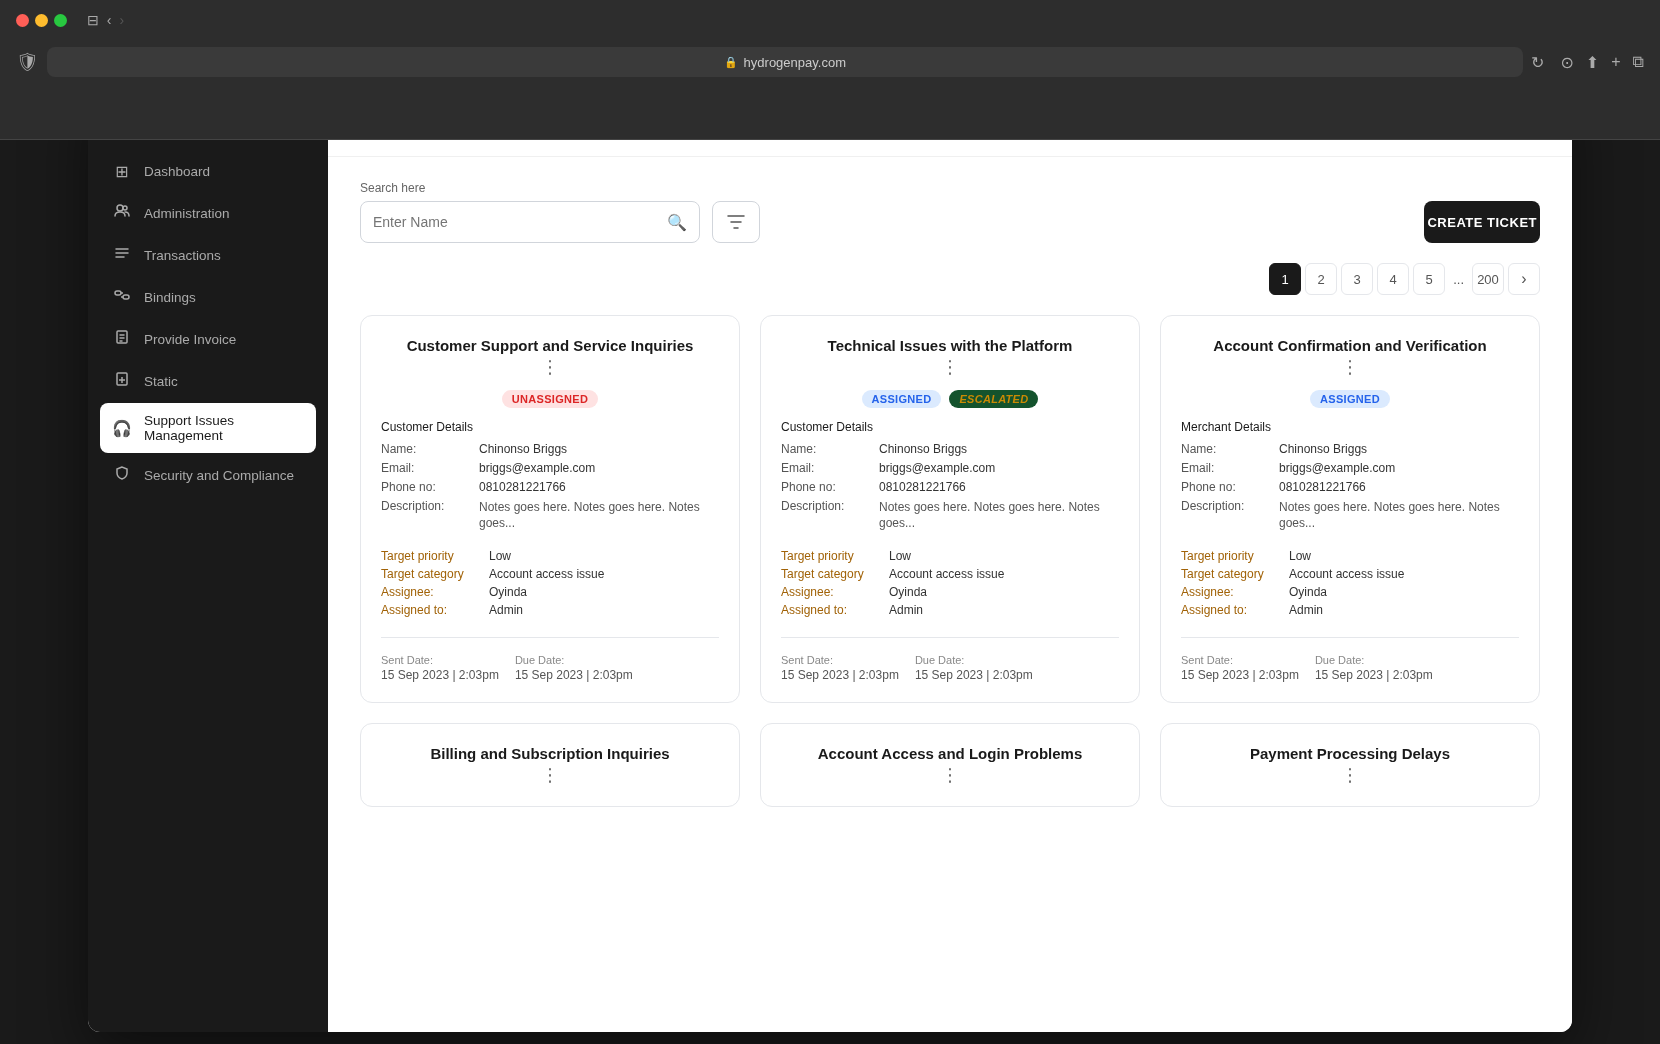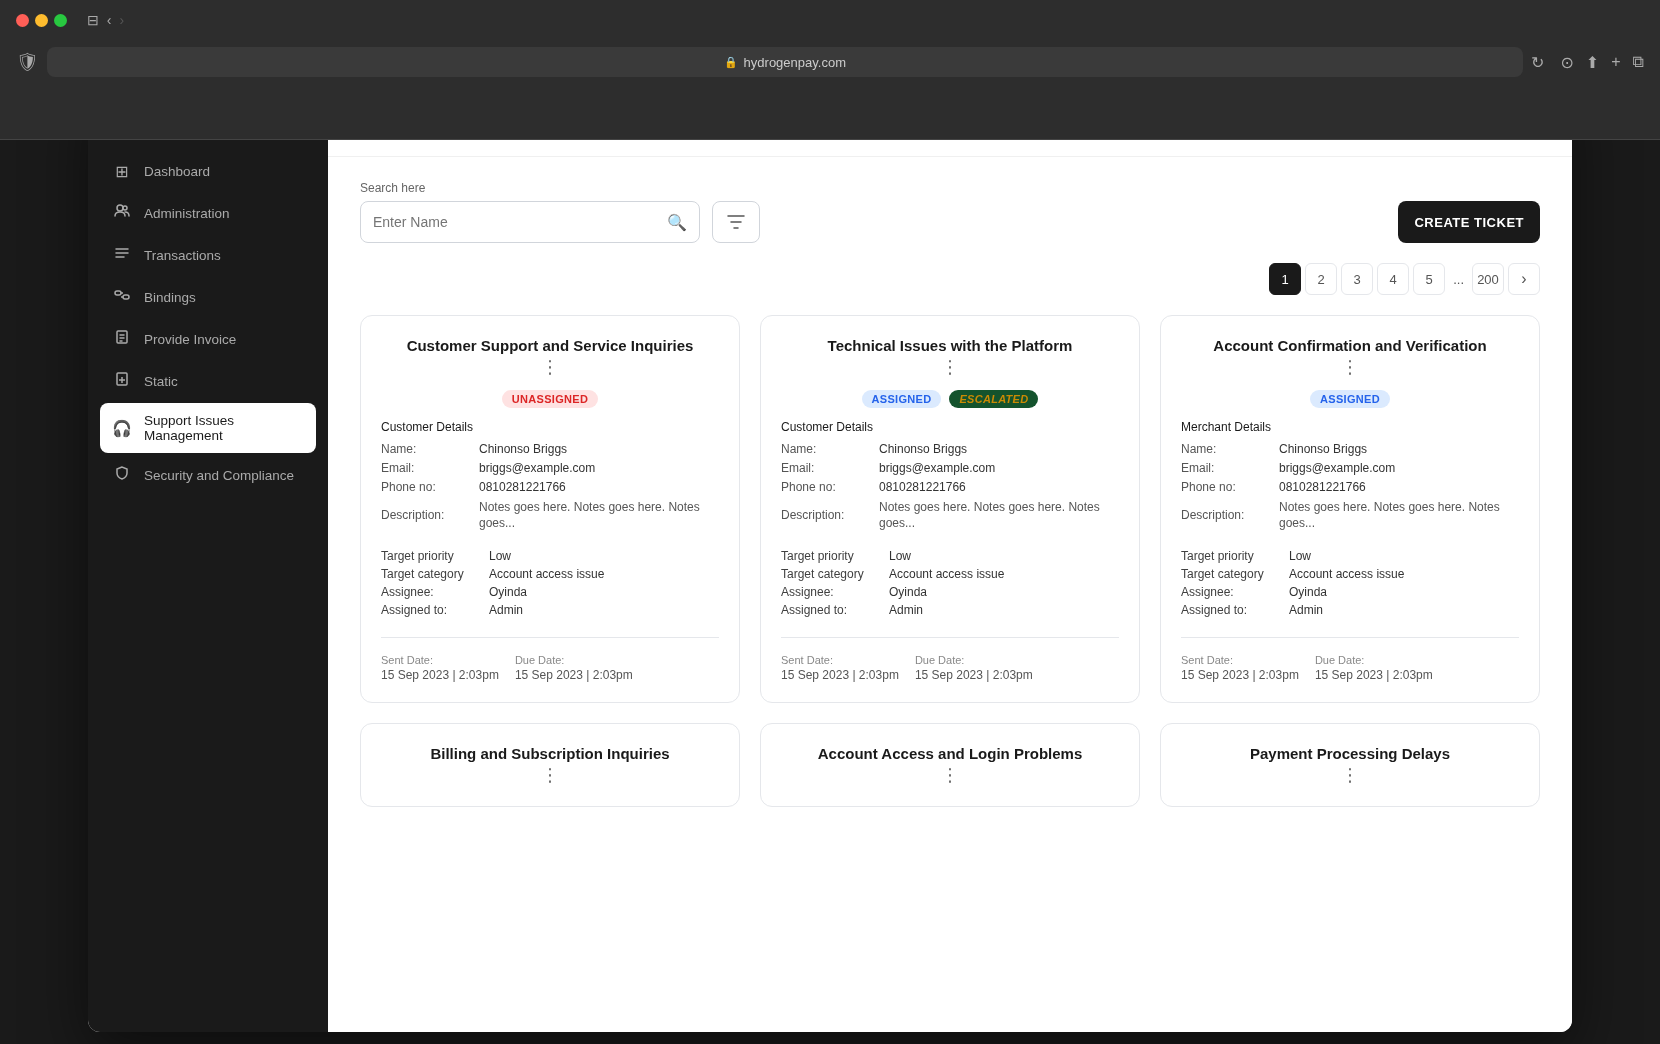--- a/index.html
+++ b/index.html
@@ -115,21 +115,21 @@
     }
     .search-input { border: none; outline: none; font-size: 14px; color: #333; flex: 1; background: transparent; }
     .search-icon { color: #666; font-size: 16px; }
     .filter-btn {
       height: 42px; width: 48px; border: 1px solid #d1d5db; border-radius: 8px;
       background: #fff; cursor: pointer; display: flex; align-items: center; justify-content: center;
       font-size: 16px; color: #555;
     }
     .create-ticket-btn {
       margin-left: auto; height: 42px; background: #1a1a1a; color: #fff;
-      border: none; border-radius: 8px; padding: 0 16px; font-size: 13px;
+      border: none; border-radius: 8px; padding: 0 3px; font-size: 13px;
       font-weight: 700; cursor: pointer; letter-spacing: 0.5px;
     }
 
     
     .pagination {
       display: flex; align-items: center; justify-content: flex-end;
       gap: 4px; margin-bottom: 20px;
     }
     .page-btn {
       width: 32px; height: 32px; border-radius: 6px; border: 1px solid #e5e7eb;
@@ -159,28 +159,28 @@
     .badge {
       padding: 3px 10px; border-radius: 20px; font-size: 11px; font-weight: 600;
       letter-spacing: 0.3px;
     }
     .badge-unassigned { background: #fee2e2; color: #dc2626; }
     .badge-assigned { background: #dbeafe; color: #2563eb; }
     .badge-escalated { background: #14532d; color: #ca8a04; font-style: italic; }
 
     
     .details-section-title { font-size: 12px; font-weight: 400; color: #1a1a1a; margin-bottom: 8px; }
-    .detail-row { display: flex; gap: 8px; margin-bottom: 5px; align-items: center; }
+    .detail-row { display: flex; gap: 8px; margin-bottom: 5px; align-items: flex-start; }
     .detail-label { font-size: 12px; color: #555; min-width: 90px; }
     .detail-value { font-size: 12px; color: #333; flex: 1; }
     .detail-description { font-size: 12px; color: #555; line-height: 1.4; }
 
     
     .meta-row { display: flex; gap: 8px; margin-bottom: 4px; align-items: center; }
-    .meta-label { font-size: 12px; color: #404040; min-width: 100px; }
+    .meta-label { font-size: 12px; color: #a16207; min-width: 100px; }
     .meta-value { font-size: 12px; color: #333; }
 
     
     .card-divider { border: none; border-top: 1px solid #e5e7eb; margin: 4px 0; }
 
     
     .dates-row { display: flex; gap: 16px; }
     .date-item { display: flex; flex-direction: column; gap: 2px; }
     .date-label { font-size: 11px; color: #888; }
     .date-value { font-size: 12px; color: #555; }

